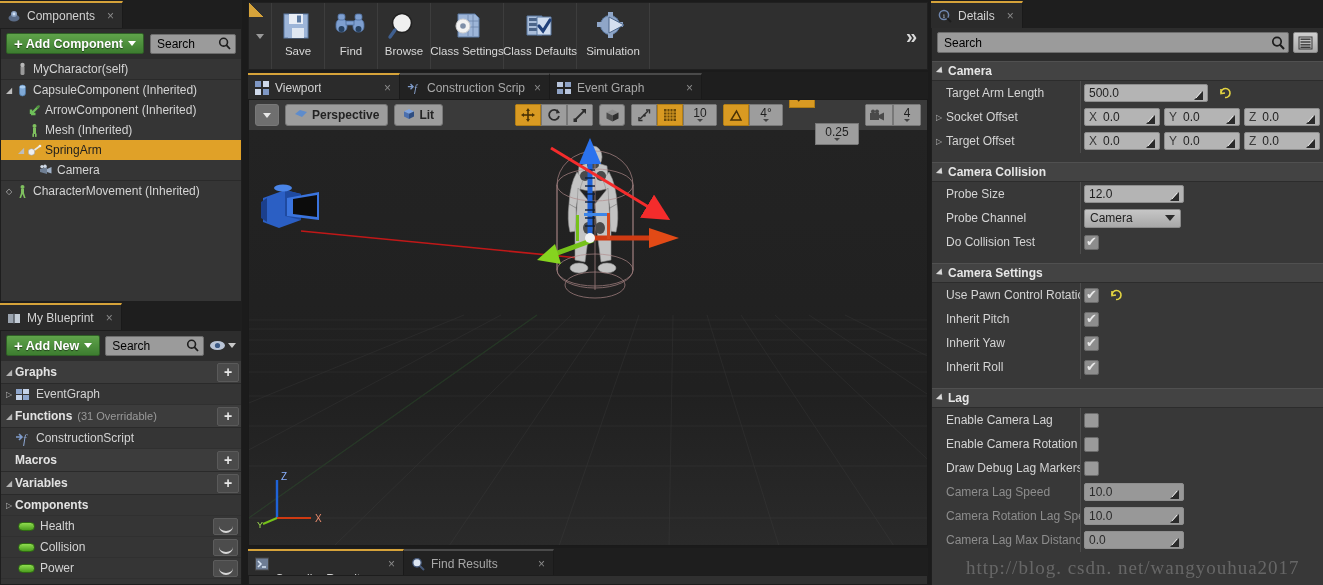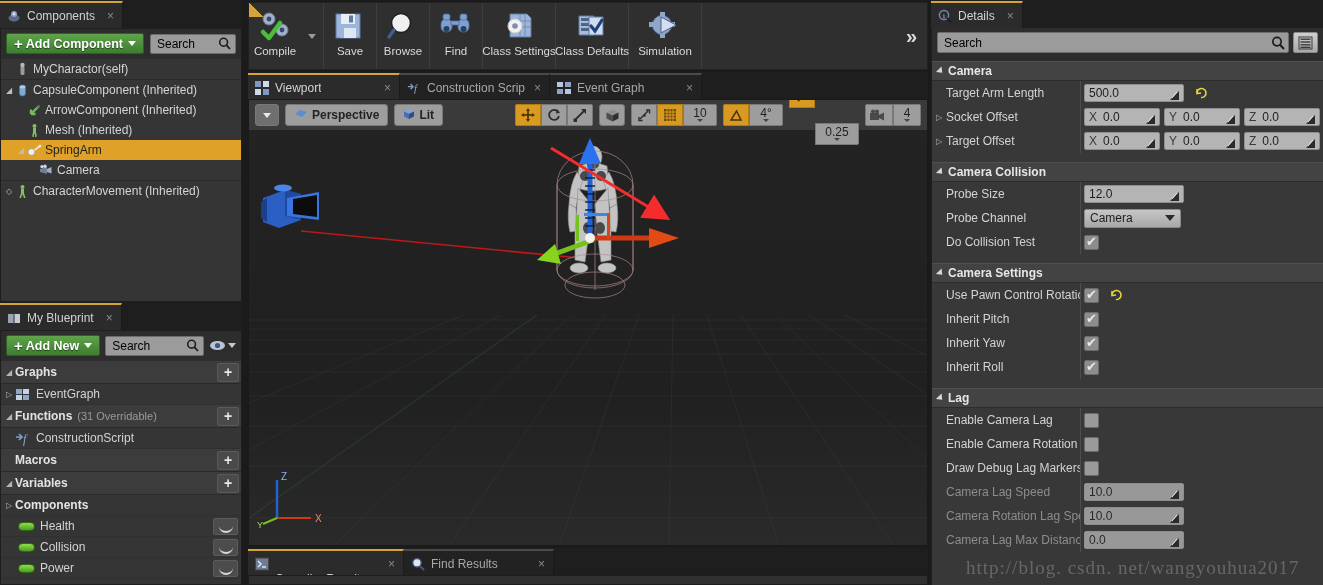--- a/index.html
+++ b/index.html
@@ -343,72 +343,60 @@
             <span class="varbtn"></span>
           </div>
         </div>
     </div>
   </div>
 
   <div id="center">
 
     <div id="toolbar">
         <div class="tgroup">
-          <div class="tbtn">
-            <span class="gi"><svg width="34" height="32" viewBox="0 0 34 32">
-                <g fill="#9fb0cc" stroke="#6d7f9c" stroke-width="1">
-                  <circle cx="11" cy="8" r="6"></circle>
-                  <circle cx="24" cy="19" r="6"></circle>
-                </g>
-                <circle cx="11" cy="8" r="2.4" fill="#3c4a60"></circle>
-                <circle cx="24" cy="19" r="2.4" fill="#3c4a60"></circle>
-                <path d="M5 21 L11 27 L22 12" stroke="#4bbd3a" stroke-width="4.5" fill="none" stroke-linecap="round" stroke-linejoin="round"></path>
-              </svg></span>
-            <span class="lbl">Compile</span>
-          </div>
           <div class="tdrop">
             <span class="caret-d"></span>
           </div>
         </div>
         <div class="tgroup">
           <div class="tbtn">
             <span class="gi"><svg width="30" height="30" viewBox="0 0 30 30">
                 <rect x="3" y="3" width="24" height="24" fill="#9db5d8" stroke="#5d7ba3"></rect>
                 <rect x="8" y="3" width="14" height="10" fill="#e9eef6"></rect>
                 <rect x="16" y="4.5" width="4" height="7" fill="#5d7ba3"></rect>
                 <rect x="7" y="17" width="16" height="10" fill="#dfe7f2"></rect>
                 <rect x="7" y="17" width="4" height="10" fill="#9db5d8"></rect>
               </svg></span>
             <span class="lbl">Save</span>
-          </div>
-        </div>
-        <div class="tgroup">
-          <div class="tbtn">
-            <span class="gi"><svg width="32" height="30" viewBox="0 0 32 30">
-                <circle cx="15" cy="12" r="9.5" fill="#f0f0f0" stroke="#202020" stroke-width="1.6"></circle>
-                <path d="M7 8 A9.5 9.5 0 0 0 22 18 A9.5 9.5 0 0 1 7 8z" fill="#2a2a2a"></path>
-                <line x1="8" y1="19" x2="3" y2="26" stroke="#3f5f8f" stroke-width="3.4" stroke-linecap="round"></line>
-              </svg></span>
-            <span class="lbl">Browse</span>
           </div>
         </div>
         <div class="tgroup">
           <div class="tbtn">
             <span class="gi"><svg width="32" height="26" viewBox="0 0 32 26">
                 <g fill="#7e9fd0" stroke="#4e6f9e" stroke-width=".8">
                   <rect x="2" y="8" width="11" height="13" rx="5"></rect>
                   <rect x="19" y="8" width="11" height="13" rx="5"></rect>
                   <rect x="12" y="10" width="8" height="4"></rect>
                   <rect x="4" y="3" width="7" height="6" rx="2"></rect>
                   <rect x="21" y="3" width="7" height="6" rx="2"></rect>
                 </g>
                 <circle cx="7.5" cy="18" r="3" fill="#26405f"></circle>
                 <circle cx="24.5" cy="18" r="3" fill="#26405f"></circle>
               </svg></span>
             <span class="lbl">Find</span>
+          </div>
+        </div>
+        <div class="tgroup">
+          <div class="tbtn">
+            <span class="gi"><svg width="32" height="30" viewBox="0 0 32 30">
+                <circle cx="15" cy="12" r="9.5" fill="#f0f0f0" stroke="#202020" stroke-width="1.6"></circle>
+                <path d="M7 8 A9.5 9.5 0 0 0 22 18 A9.5 9.5 0 0 1 7 8z" fill="#2a2a2a"></path>
+                <line x1="8" y1="19" x2="3" y2="26" stroke="#3f5f8f" stroke-width="3.4" stroke-linecap="round"></line>
+              </svg></span>
+            <span class="lbl">Browse</span>
           </div>
         </div>
         <div class="tgroup">
           <div class="tbtn wide">
             <span class="gi"><svg width="32" height="30" viewBox="0 0 32 30">
                 <path d="M8 3 h17 l4 4 v19 h-21 z" fill="#9db5d8" stroke="#5d7ba3"></path>
                 <g stroke="#6d87ab" stroke-width=".8">
                   <line x1="18" y1="4" x2="18" y2="25"></line>
                   <line x1="23" y1="4" x2="23" y2="25"></line>
                   <line x1="9" y1="10" x2="29" y2="10"></line>
@@ -799,21 +787,21 @@
       <div id="det-scroll">
           <div class="dcat">
             <span class="dtri"></span>
             <span>Camera</span>
           </div>
           <div class="drow">
             <span class="exp"></span>
             <span class="name">Target Arm Length</span>
             <span class="dividerv"></span>
             <span class="vals">
-              <span class="numfield" style="width: 100px;">
+              <span class="numfield" style="width: 124px;">
                 <span>500.0</span>
                 <span class="spin"><svg width="9" height="9" viewBox="0 0 9 9">
                     <path d="M9 0 L9 9 L0 9 Z" fill="#2b2b2b"></path>
                     <path d="M7 1 L2 7" stroke="#e8e8e8" stroke-width="1"></path>
                   </svg></span>
               </span>
               <span class="revert"><svg width="13" height="13" viewBox="0 0 13 13">
                   <path d="M2 6 A4.5 4.5 0 1 1 6 10.5" fill="none" stroke="#e2d341" stroke-width="1.6"></path>
                   <path d="M2 2 L2 6.5 L6 6" fill="none" stroke="#e2d341" stroke-width="1.6"></path>
                 </svg></span>

